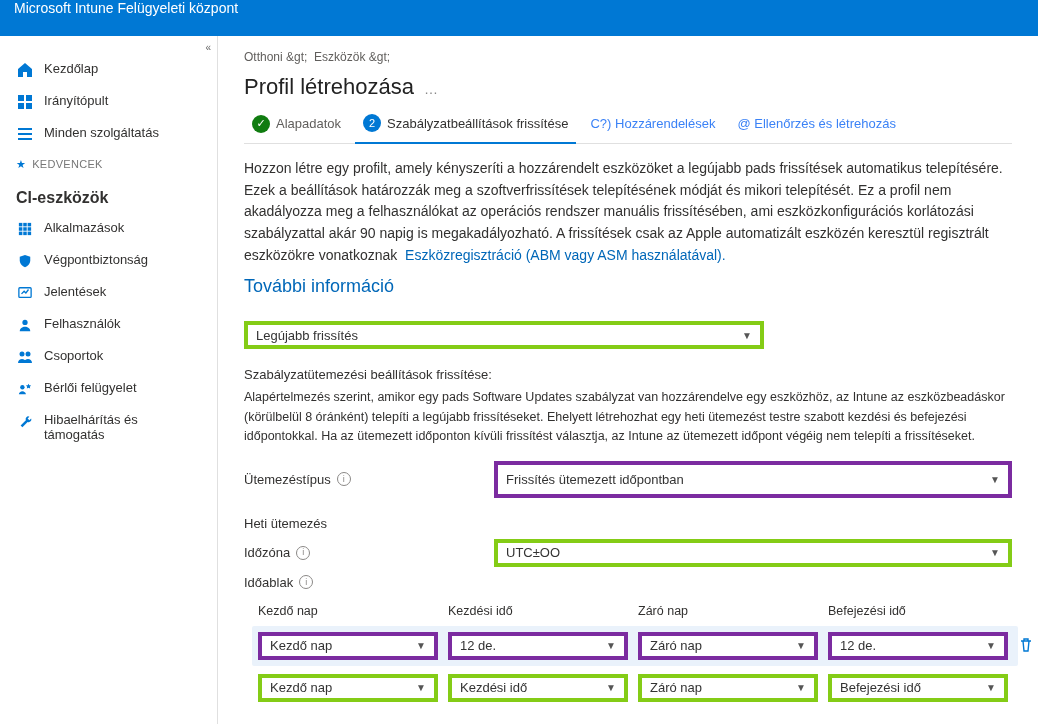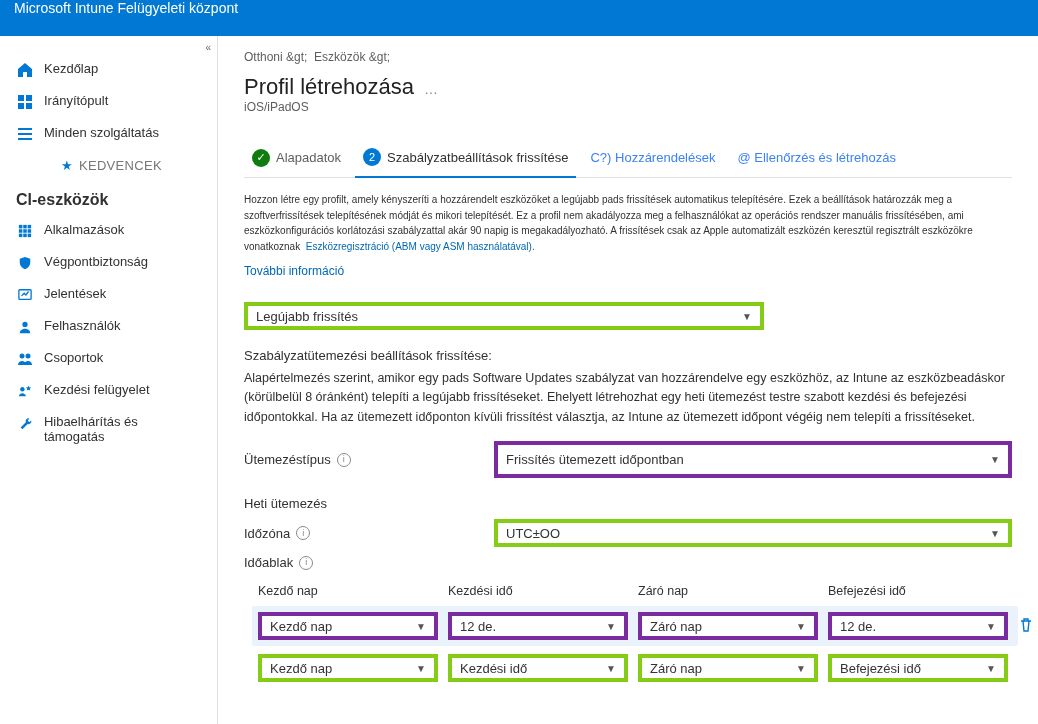--- a/index.html
+++ b/index.html
@@ -19,40 +19,40 @@
   
   .topbar{background:var(--ms-blue);color:#fff;height:36px;display:flex;align-items:flex-start;padding:0 14px;font-size:14px;}
   
   .shell{flex:1;display:flex;overflow:hidden;}
   .sidebar{width:218px;background:#fff;border-right:1px solid var(--border-light);display:flex;flex-direction:column;position:relative;}
   .sidebar .collapse{position:absolute;top:6px;right:6px;color:#666;font-size:10px;}
   .nav{padding-top:18px;}
   .nav-item{display:flex;align-items:flex-start;gap:10px;padding:7px 16px;color:var(--text);cursor:pointer;}
   .nav-item .icon{width:18px;height:18px;display:flex;align-items:center;justify-content:center;color:var(--ms-blue);font-size:14px;}
   .nav-section-h{padding:14px 16px 6px;font-weight:600;font-size:16px;color:#323130;}
-  .fav-label{padding:8px 16px 4px;font-size:13px;letter-spacing:0.3px;color:#777;text-transform:uppercase;margin-left:45px;}
+  .fav-label{padding:8px 16px 4px;font-size:11px;letter-spacing:0.3px;color:#777;text-transform:uppercase;}
   .fav-label .star{color:var(--ms-blue);margin-right:6px;}
   
   .main{flex:1;padding:14px 26px 0 26px;overflow:auto;}
   .breadcrumb{font-size:12px;color:var(--text-muted);margin-bottom:10px;}
   .breadcrumb a{color:var(--text-muted);text-decoration:none;}
   .page-title{font-size:22px;font-weight:400;color:#222;margin:0;}
   .page-sub{font-size:12px;color:var(--text-muted);margin:0 0 20px;}
   
   .wizard{display:flex;align-items:center;gap:6px;border-bottom:1px solid var(--border-light);padding:8px 0 0;font-size:13px;}
   .wstep{display:flex;align-items:center;gap:6px;padding:6px 8px 10px;color:var(--text-muted);}
   .wstep.active{color:var(--text);border-bottom:2px solid var(--ms-blue);margin-bottom:-1px;}
   .wbadge{width:18px;height:18px;border-radius:50%;display:inline-flex;align-items:center;justify-content:center;font-size:11px;color:#fff;}
   .wbadge.done{background:#107c10;}
   .wbadge.curr{background:var(--ms-blue);}
   .wstep .muted{color:#3b82f6;}
   
-  .desc{font-size:10px;color:var(--text);line-height:1.55;margin:14px 0 8px;}
+  .desc{font-size:14px;color:var(--text);line-height:1.55;margin:14px 0 8px;}
   .desc .link{color:var(--link);cursor:pointer;}
-  .link-row{color:var(--link);font-size:12px;margin:10px 0 24px;cursor:pointer;}
+  .link-row{color:var(--link);font-size:18px;margin:10px 0 24px;cursor:pointer;}
   .form-row{display:flex;align-items:center;margin:8px 0;font-size:13px;}
   .form-row .lbl{width:250px;display:flex;align-items:center;gap:6px;}
   .info{width:14px;height:14px;border:1px solid #8a8886;border-radius:50%;display:inline-flex;align-items:center;justify-content:center;font-size:9px;color:#8a8886;line-height:1;flex:none;}
   .select-box{flex:1;max-width:520px;height:28px;border:4px solid #84cc16;background:#fff;display:flex;align-items:center;justify-content:space-between;padding:0 8px;font-size:13px;color:#333;cursor:pointer;}
   .select-box.accent{border-color:var(--accent);height:37px;}
   .select-box .chev{color:#555;font-size:10px;}
   .section-p{font-size:12.5px;color:var(--text);line-height:1.55;margin:6px 0 14px;}
   .sub-h{font-size:13px;font-weight:400;margin:18px 0 6px;}
   
   .sched-head{display:grid;grid-template-columns:180px 180px 180px 180px 36px;gap:10px;margin-top:14px;font-size:12.5px;color:var(--text);}
@@ -158,21 +158,21 @@
         <span>Csoportok</span>
       </div>
       <div class="nav-item">
         <span class="icon">
           <svg viewBox="0 0 16 16" width="14" height="14" fill="currentColor">
               <circle cx="5" cy="6" r="2.5"></circle>
               <path d="M1 14c0-2 2-3.5 4-3.5s4 1.5 4 3.5z"></path>
               <path d="M12 2l.9 1.8L15 4l-1.5 1.5.4 2-1.9-1-1.9 1 .4-2L9 4l2.1-.2z"></path>
             </svg>
         </span>
-        <span>Kezdési felügyelet</span>
+        <span>Bérlői felügyelet</span>
       </div>
       <div class="nav-item">
         <span class="icon">
           <svg viewBox="0 0 16 16" width="14" height="14" fill="currentColor">
               <path d="M13 3a3 3 0 00-4 4L3 13l2 2 6-6a3 3 0 004-4l-2 2-2-2z"></path>
             </svg>
         </span>
         <span>Hibaelhárítás és támogatás</span>
       </div>
     </div>
@@ -180,21 +180,20 @@
 
   <div class="main">
     <div class="breadcrumb">
       <a>Otthoni &amp;gt;</a>
       &nbsp;<a>Eszközök &amp;gt;</a>
     </div>
     <h1 class="page-title">
       <span>Profil létrehozása</span>
       <span style="font-size:14px;color:#888;padding-left:4px;">…</span>
     </h1>
-    <p class="page-sub">iOS/iPadOS</p>
 
     <div class="wizard">
       <div class="wstep">
         <span class="wbadge done">✓</span>
         <span>Alapadatok</span>
       </div>
       <div class="wstep active">
         <span class="wbadge curr">2</span>
         <span>Szabályzatbeállítások frissítése</span>
       </div>

